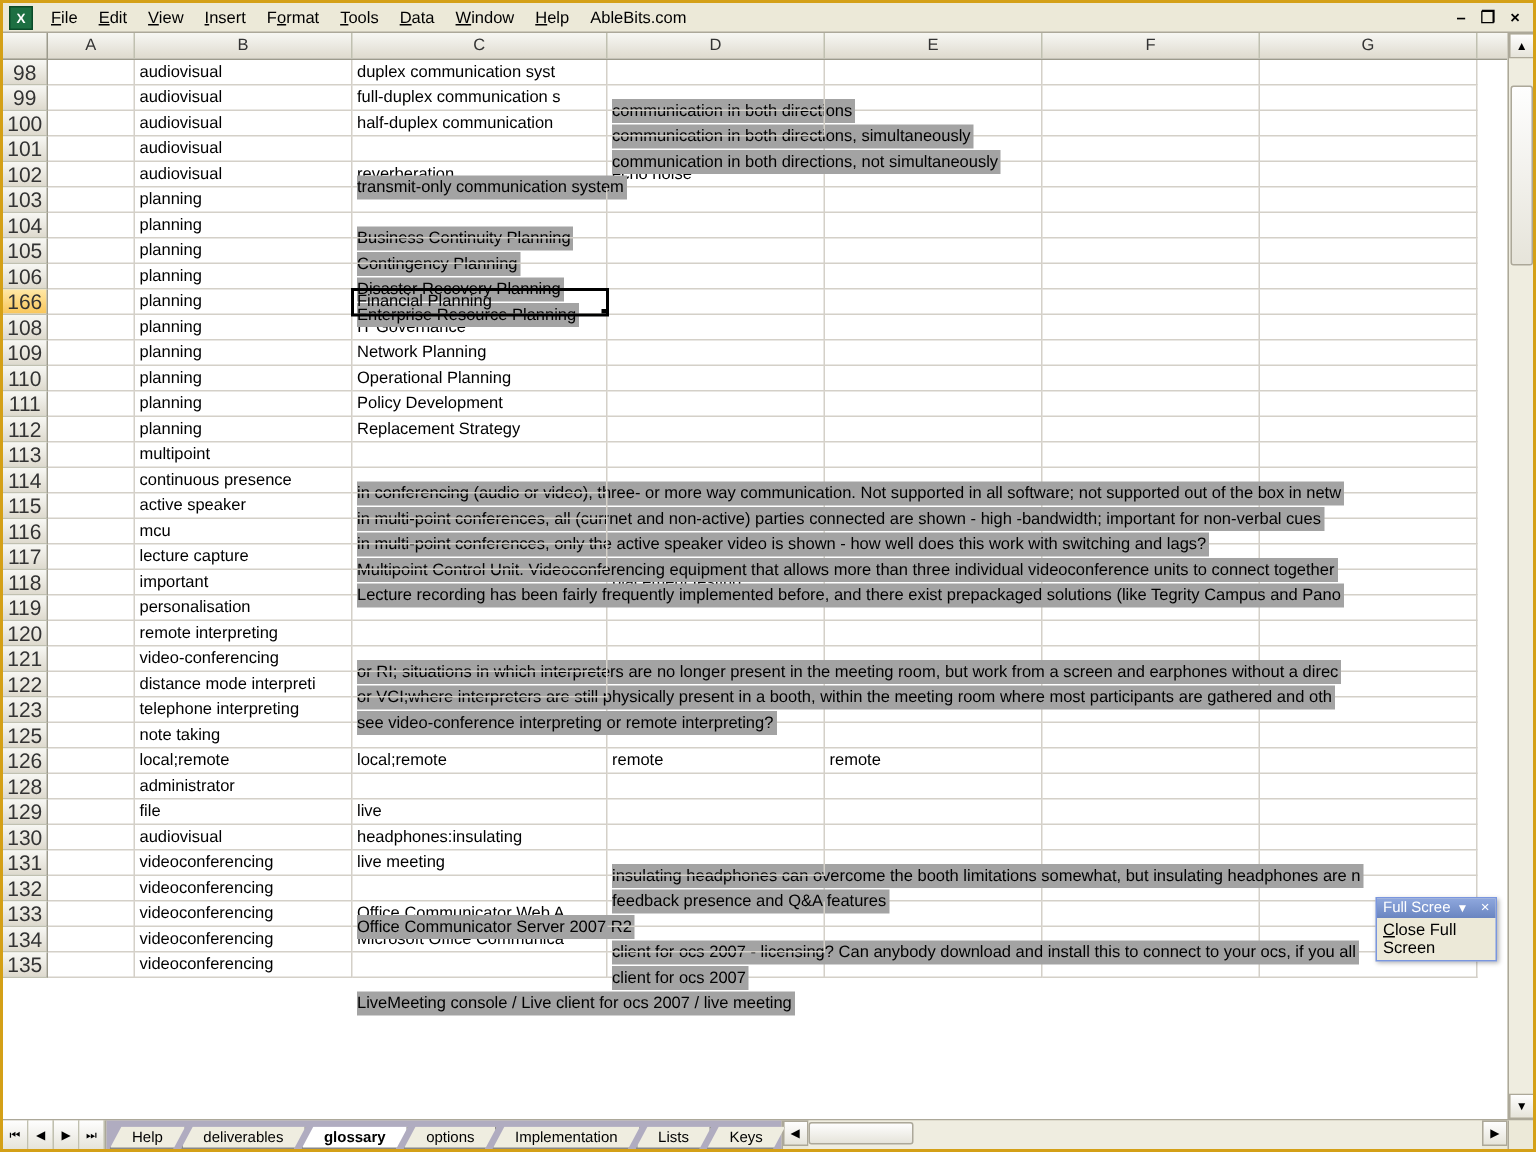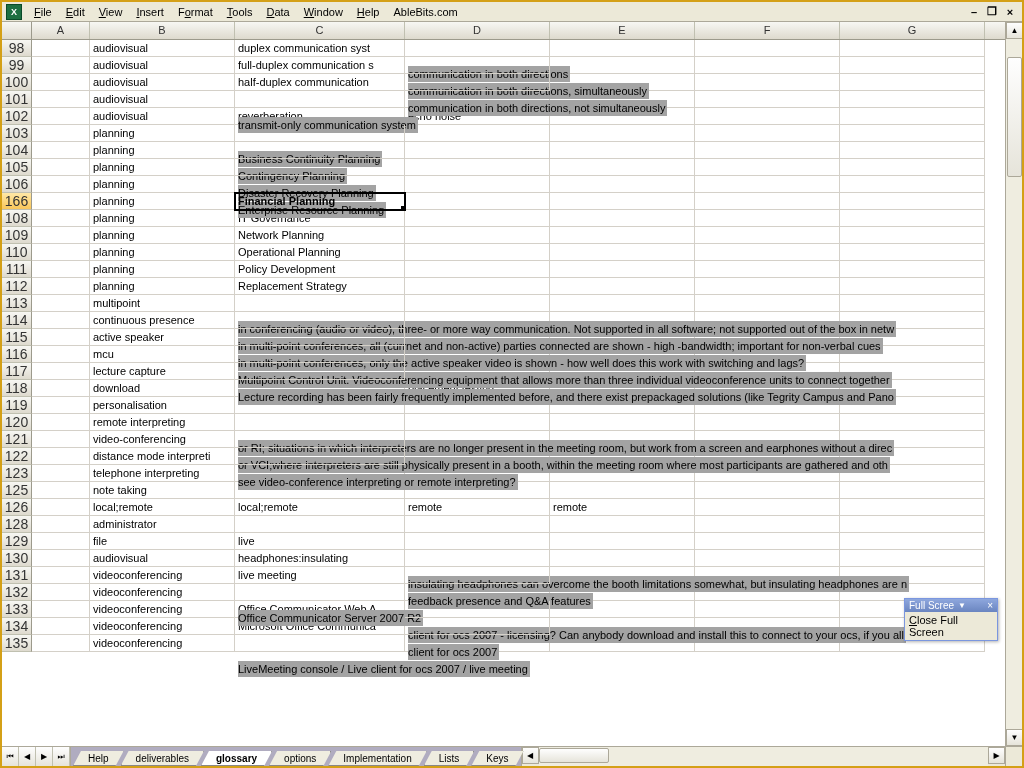--- a/index.html
+++ b/index.html
@@ -100,21 +100,20 @@
     overflow: hidden;
     white-space: nowrap;
     position: relative;
   }
   .cell.overflow { overflow: visible; z-index: 1; }
   .cell.overflow span { position: absolute; left: 3px; top: 0; background: #a3a3a3; padding-right: 2px; margin-top: 26px; }
   .cell.sel {
     outline: 2px solid #000;
     outline-offset: -1px;
     z-index: 5;
-    font-weight: bold;
   }
   .cell.sel::after {
     content: '';
     position: absolute;
     right: -2px; bottom: -2px;
     width: 5px; height: 5px;
     background: #000;
   }
   .vscroll {
     width: 17px;
@@ -189,21 +188,21 @@
     position: absolute; top: 1px; height: 15px; left: 0; width: 70px;
     background: linear-gradient(#fefefe, #e6e4da);
     border: 1px solid #aca899; border-radius: 2px;
   }
   .corner { width: 17px; background: #ece9d8; border-left: 1px solid #aca899; }
 
   .float-toolbar {
     position: absolute;
     right: 24px;
     top: 596px;
-    width: 94px;
+    width: 81px;
     background: #ece9d8;
     border: 1px solid #7a96df;
     box-shadow: 1px 1px 3px rgba(0,0,0,.3);
     z-index: 100;
     font-size: 11px;
   }
   .float-title {
     background: linear-gradient(#8ea7dd, #6a85c0);
     color: #fff;
     padding: 1px 4px;
@@ -492,21 +491,21 @@
               <span>Lecture recording has been fairly frequently implemented before, and there exist prepackaged solutions (like Tegrity Campus and Pano</span>
             </div>
             <div class="cell colD"></div>
             <div class="cell colE"></div>
             <div class="cell colF"></div>
             <div class="cell colG"></div>
           </div>
           <div class="row">
             <div class="row-h">118</div>
             <div class="cell colA"></div>
-            <div class="cell colB">download</div>
+            <div class="cell colB">important</div>
             <div class="cell colC"></div>
             <div class="cell colD">placement testing</div>
             <div class="cell colE"></div>
             <div class="cell colF"></div>
             <div class="cell colG"></div>
           </div>
           <div class="row">
             <div class="row-h">119</div>
             <div class="cell colA"></div>
             <div class="cell colB">personalisation</div>

